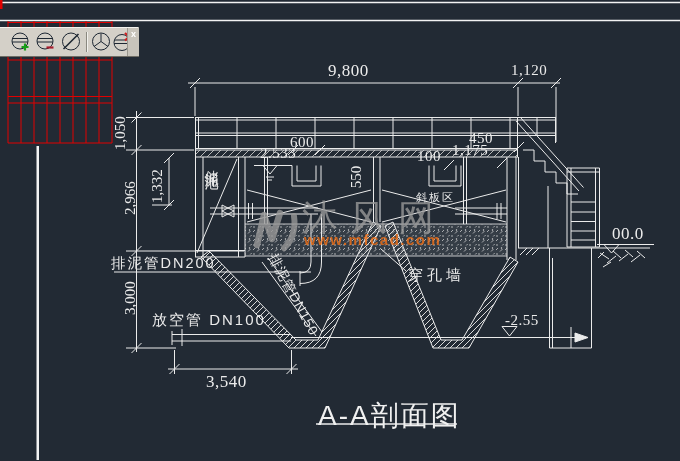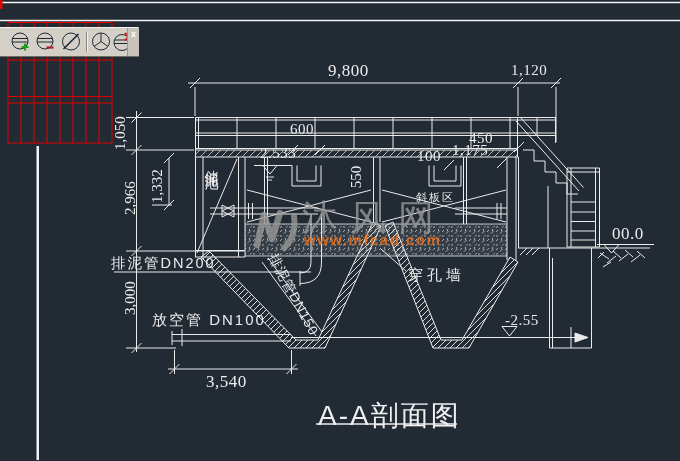--- a/index.html
+++ b/index.html
@@ -300,21 +300,21 @@
       <span>x</span>
     </div>
   </div>
 
   <div class="lbl dim-lg" style="left:328px;top:61px">9,800</div>
   <div class="lbl dim" style="left:511px;top:62px">1,120</div>
   <div class="vlabel dim" style="left:120px;top:133px">1,050</div>
   <div class="vlabel dim" style="left:130px;top:198px">2,966</div>
   <div class="vlabel dim" style="left:157px;top:186px">1,332</div>
   <div class="vlabel dim" style="left:130px;top:298px">3,000</div>
-  <div class="lbl dim" style="left:290px;top:121px">600</div>
+  <div class="lbl dim" style="left:290px;top:134px">600</div>
   <div class="lbl dim" style="left:260px;top:145px">2.533</div>
   <div class="vlabel dim" style="left:356px;top:177px">550</div>
   <div class="lbl dim" style="left:417px;top:148px">100</div>
   <div class="lbl dim" style="left:452px;top:142px">1,175</div>
   <div class="lbl dim" style="left:469px;top:130px">450</div>
   <div class="lbl dim-lg" style="left:206px;top:372px">3,540</div>
   <div class="lbl dim" style="left:505px;top:312px">-2.55</div>
   <div class="lbl dim-lg" style="left:612px;top:224px">00.0</div>
 
   <div class="vert-cn" style="left:204px;top:159px">储泥池</div>

